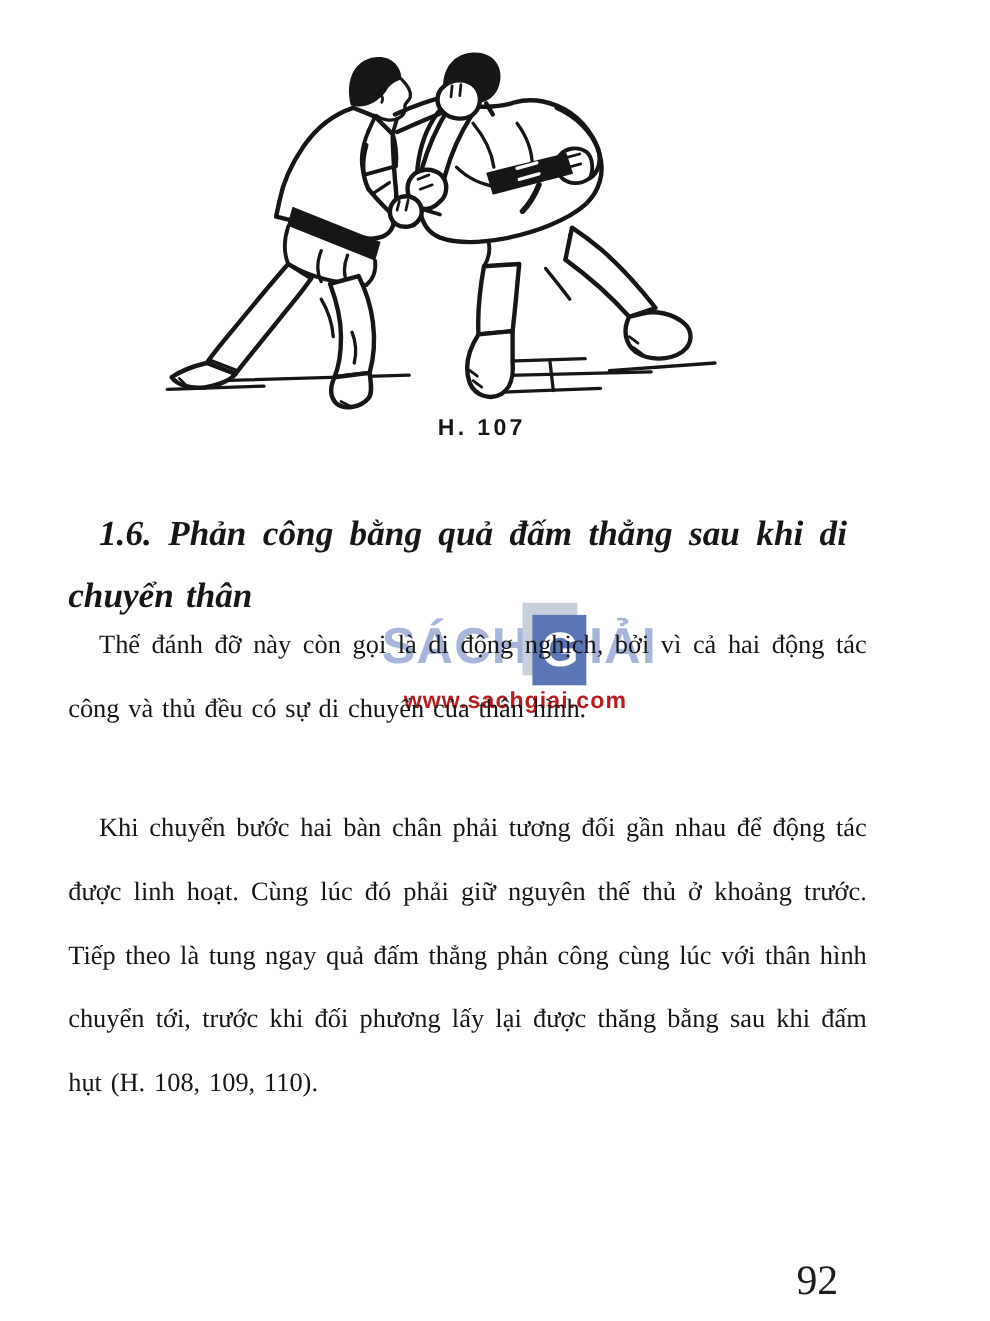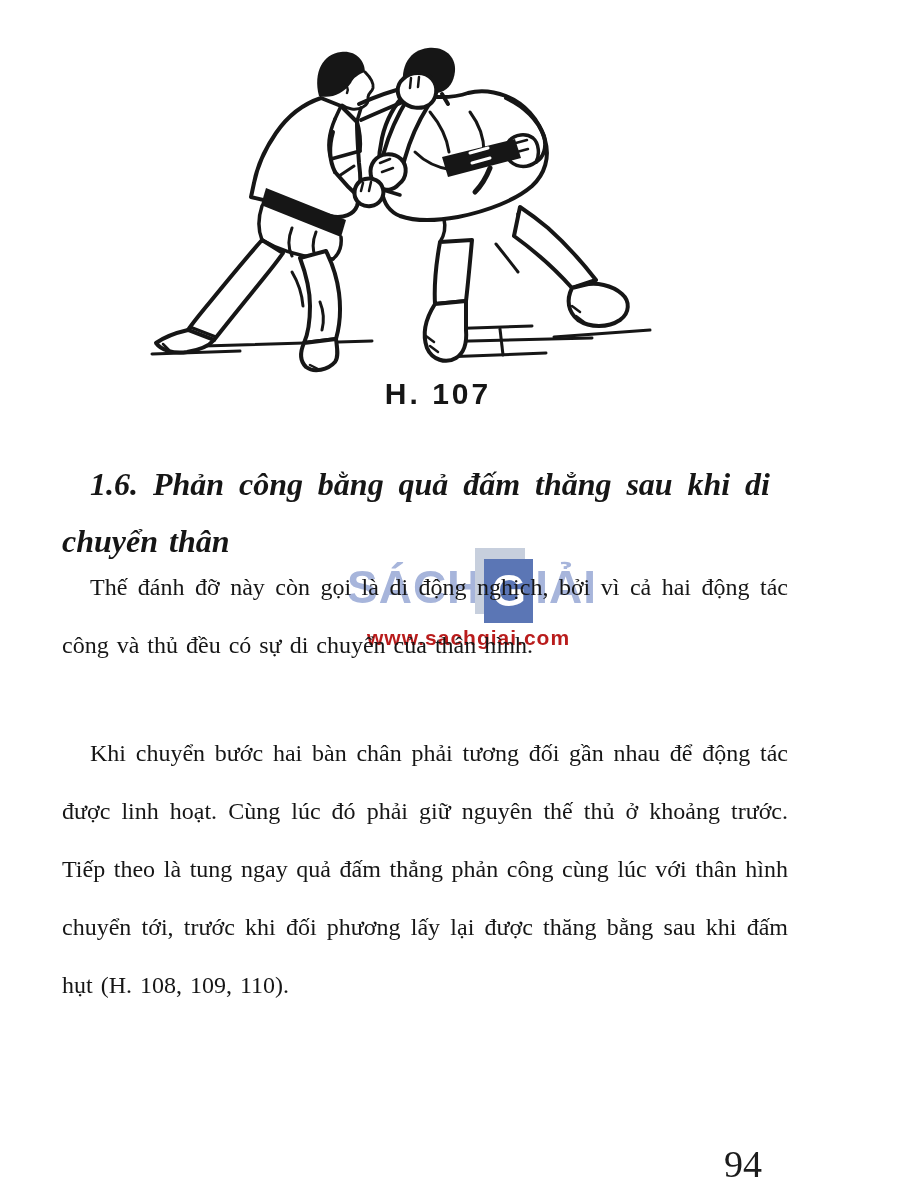--- a/index.html
+++ b/index.html
@@ -3,21 +3,21 @@
 <meta charset="utf-8">
 <style>
   html,body{margin:0;padding:0;}
   body{width:900px;height:1201px;background:#fff;overflow:hidden;}
   .page{position:relative;width:900px;height:1201px;background:#fff;
         font-family:"Liberation Serif", serif;color:#161616;}
   
   .figure-svg{position:absolute;left:0;top:0;width:900px;height:420px;}
   .caption{position:absolute;top:377px;left:0;width:876px;text-align:center;
            font-family:"Liberation Sans", sans-serif;font-weight:700;
-           font-size:30px;letter-spacing:3px;color:#161616;}
+           font-size:21px;letter-spacing:3px;color:#161616;}
   
   .watermark{position:absolute;left:347px;top:548px;z-index:1;
              font-family:"Liberation Sans", sans-serif;}
   .wm-row{display:flex;align-items:center;}
   .wm-word{font-weight:700;font-size:46px;letter-spacing:1px;color:#a7b5db;}
   .wm-logo{position:relative;width:58px;height:78px;margin:0 2px 0 -6px;}
   .wm-logo-back{position:absolute;left:0;top:0;width:50px;height:66px;background:#c7cfdd;}
   .wm-logo-front{position:absolute;left:9px;top:11px;width:49px;height:64px;background:#5b76b5;
                  display:flex;align-items:center;justify-content:center;}
   .wm-logo-letter{font-weight:700;font-size:44px;color:#ffffff;line-height:1;}
@@ -172,14 +172,14 @@
       <span class="wm-word">IẢI</span>
     </div>
     <div class="wm-url">www.sachgiai.com</div>
   </div>
 
   <div class="heading">1.6. Phản công bằng quả đấm thẳng sau khi di chuyển thân</div>
 
   <div class="para para-1">Thế đánh đỡ này còn gọi là di động nghịch, bởi vì cả hai động tác công và thủ đều có sự di chuyển của thân hình.</div>
   <div class="para para-2">Khi chuyển bước hai bàn chân phải tương đối gần nhau để động tác được linh hoạt. Cùng lúc đó phải giữ nguyên thế thủ ở khoảng trước. Tiếp theo là tung ngay quả đấm thẳng phản công cùng lúc với thân hình chuyển tới, trước khi đối phương lấy lại được thăng bằng sau khi đấm hụt (H. 108, 109, 110).</div>
 
-  <div class="page-number">94</div>
+  <div class="page-number">92</div>
 </div>
 
 </body></html>

